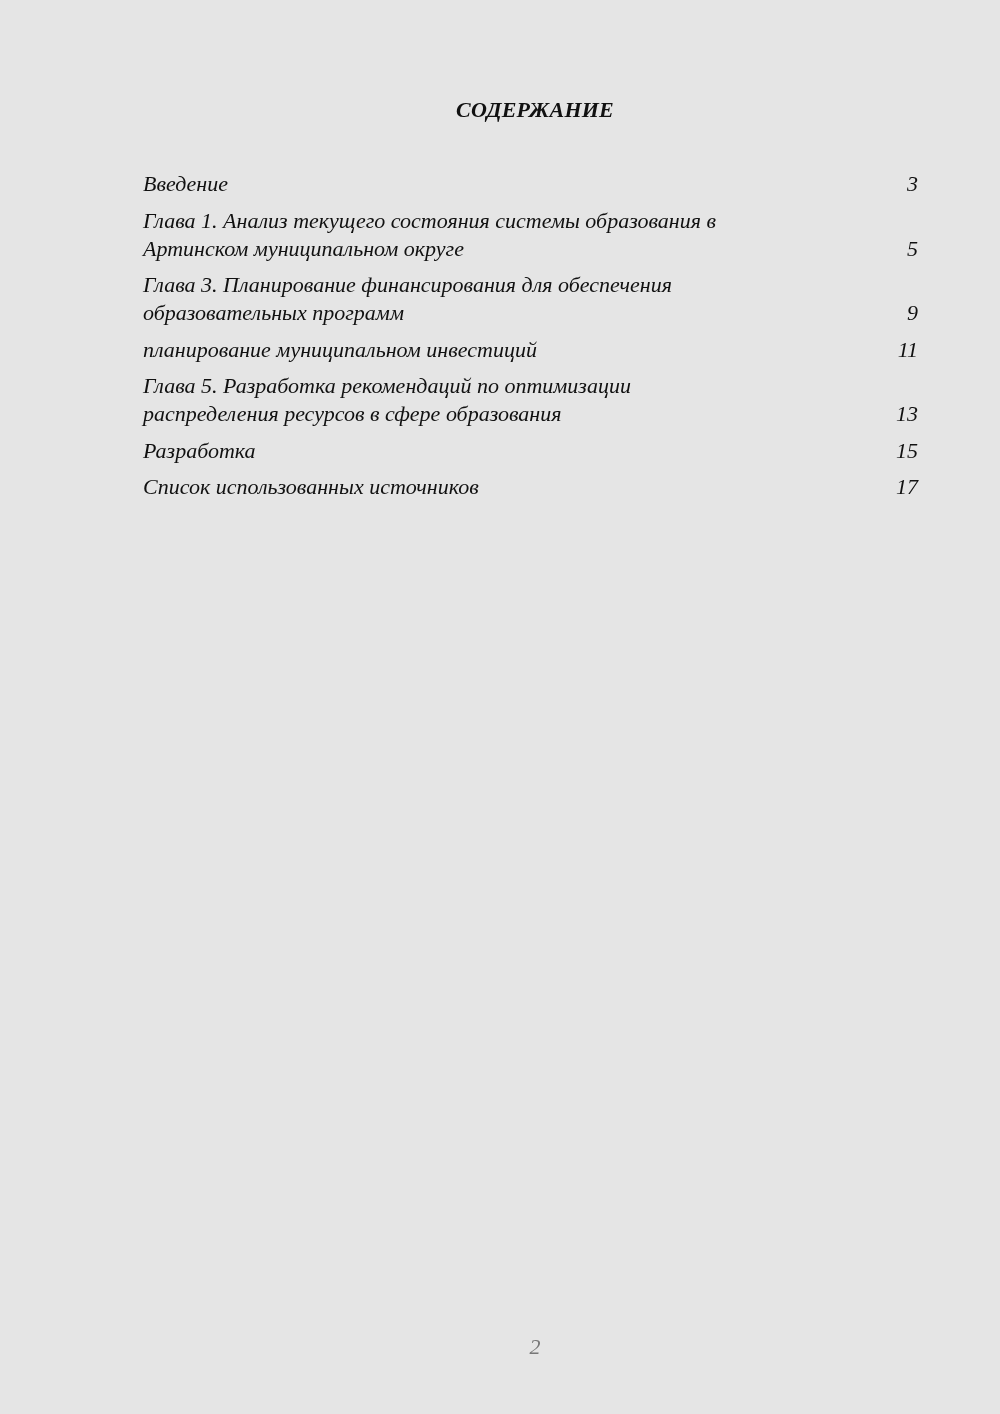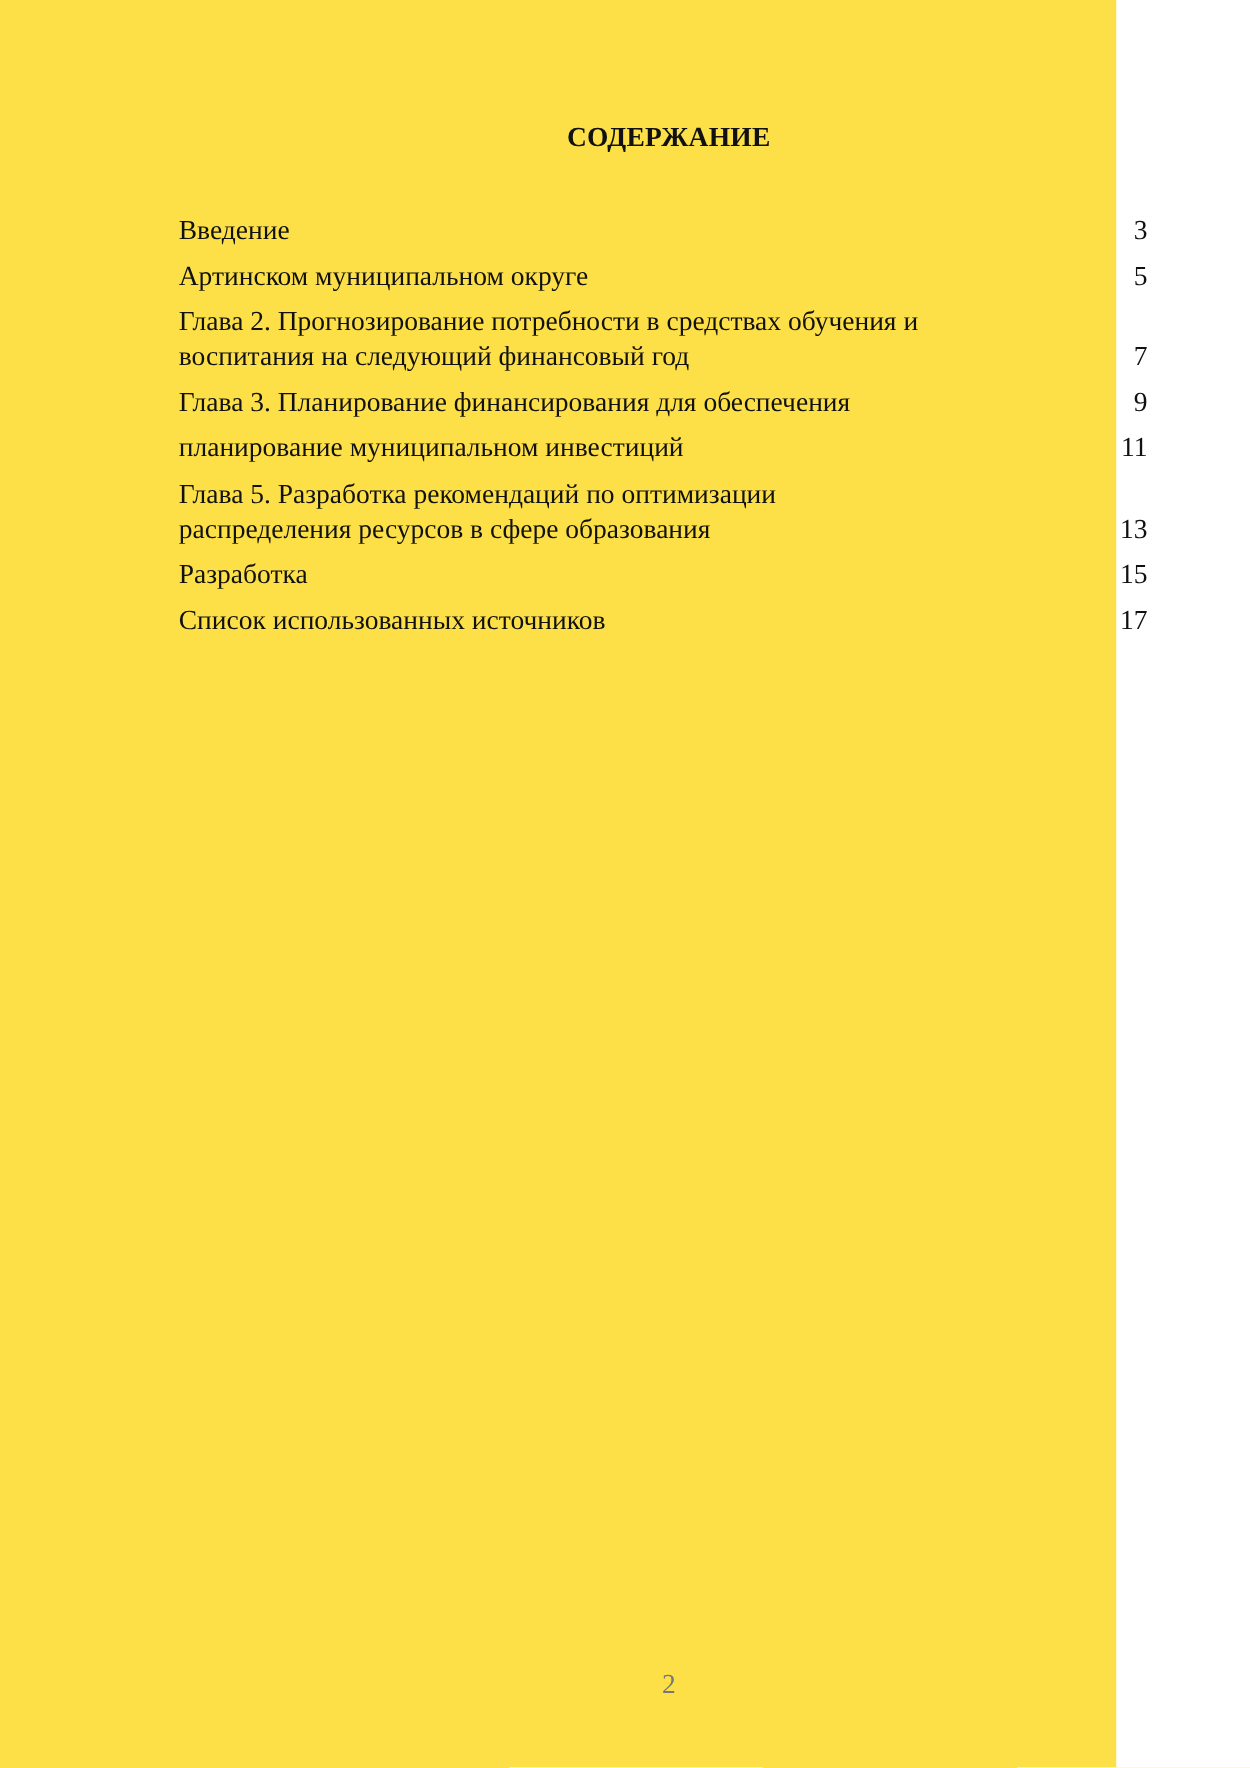--- a/index.html
+++ b/index.html
@@ -11,23 +11,24 @@
       width: 1000px;
       height: 1414px;
       position: relative;
       overflow: hidden;
       font-family: "Liberation Serif", "DejaVu Serif", serif;
       color: #111111;
     }
     .page {
       position: absolute;
       left: 0; top: 0;
-      width: 893px;
+      width: 1000px;
       height: 1414px;
-      background: #fde047;
+      background: #e5e5e5;
+      font-style: italic;
     }
     .title {
       position: absolute;
       top: 96px;
       left: 0;
       width: 1070px;
       text-align: center;
       font-weight: bold;
       font-size: 22px;
       letter-spacing: 0.2px;
@@ -72,30 +73,27 @@
 
 <div class="page">
   <div class="title">СОДЕРЖАНИЕ</div>
 
   <div class="toc">
     <div class="toc-entry">
       <span class="line">Введение</span>
       <span class="page-num">3</span>
     </div>
     <div class="toc-entry">
+      <span class="line">Глава 1. Анализ текущего состояния системы образования в</span>
       <span class="line">Артинском муниципальном округе</span>
       <span class="page-num">5</span>
     </div>
     <div class="toc-entry">
-      <span class="line">Глава 2. Прогнозирование потребности в средствах обучения и</span>
-      <span class="line">воспитания на следующий финансовый год</span>
-      <span class="page-num">7</span>
-    </div>
-    <div class="toc-entry">
       <span class="line">Глава 3. Планирование финансирования для обеспечения</span>
+      <span class="line">образовательных программ</span>
       <span class="page-num">9</span>
     </div>
     <div class="toc-entry">
       <span class="line">планирование муниципальном инвестиций</span>
       <span class="page-num">11</span>
     </div>
     <div class="toc-entry">
       <span class="line">Глава 5. Разработка рекомендаций по оптимизации</span>
       <span class="line">распределения ресурсов в сфере образования</span>
       <span class="page-num">13</span>

